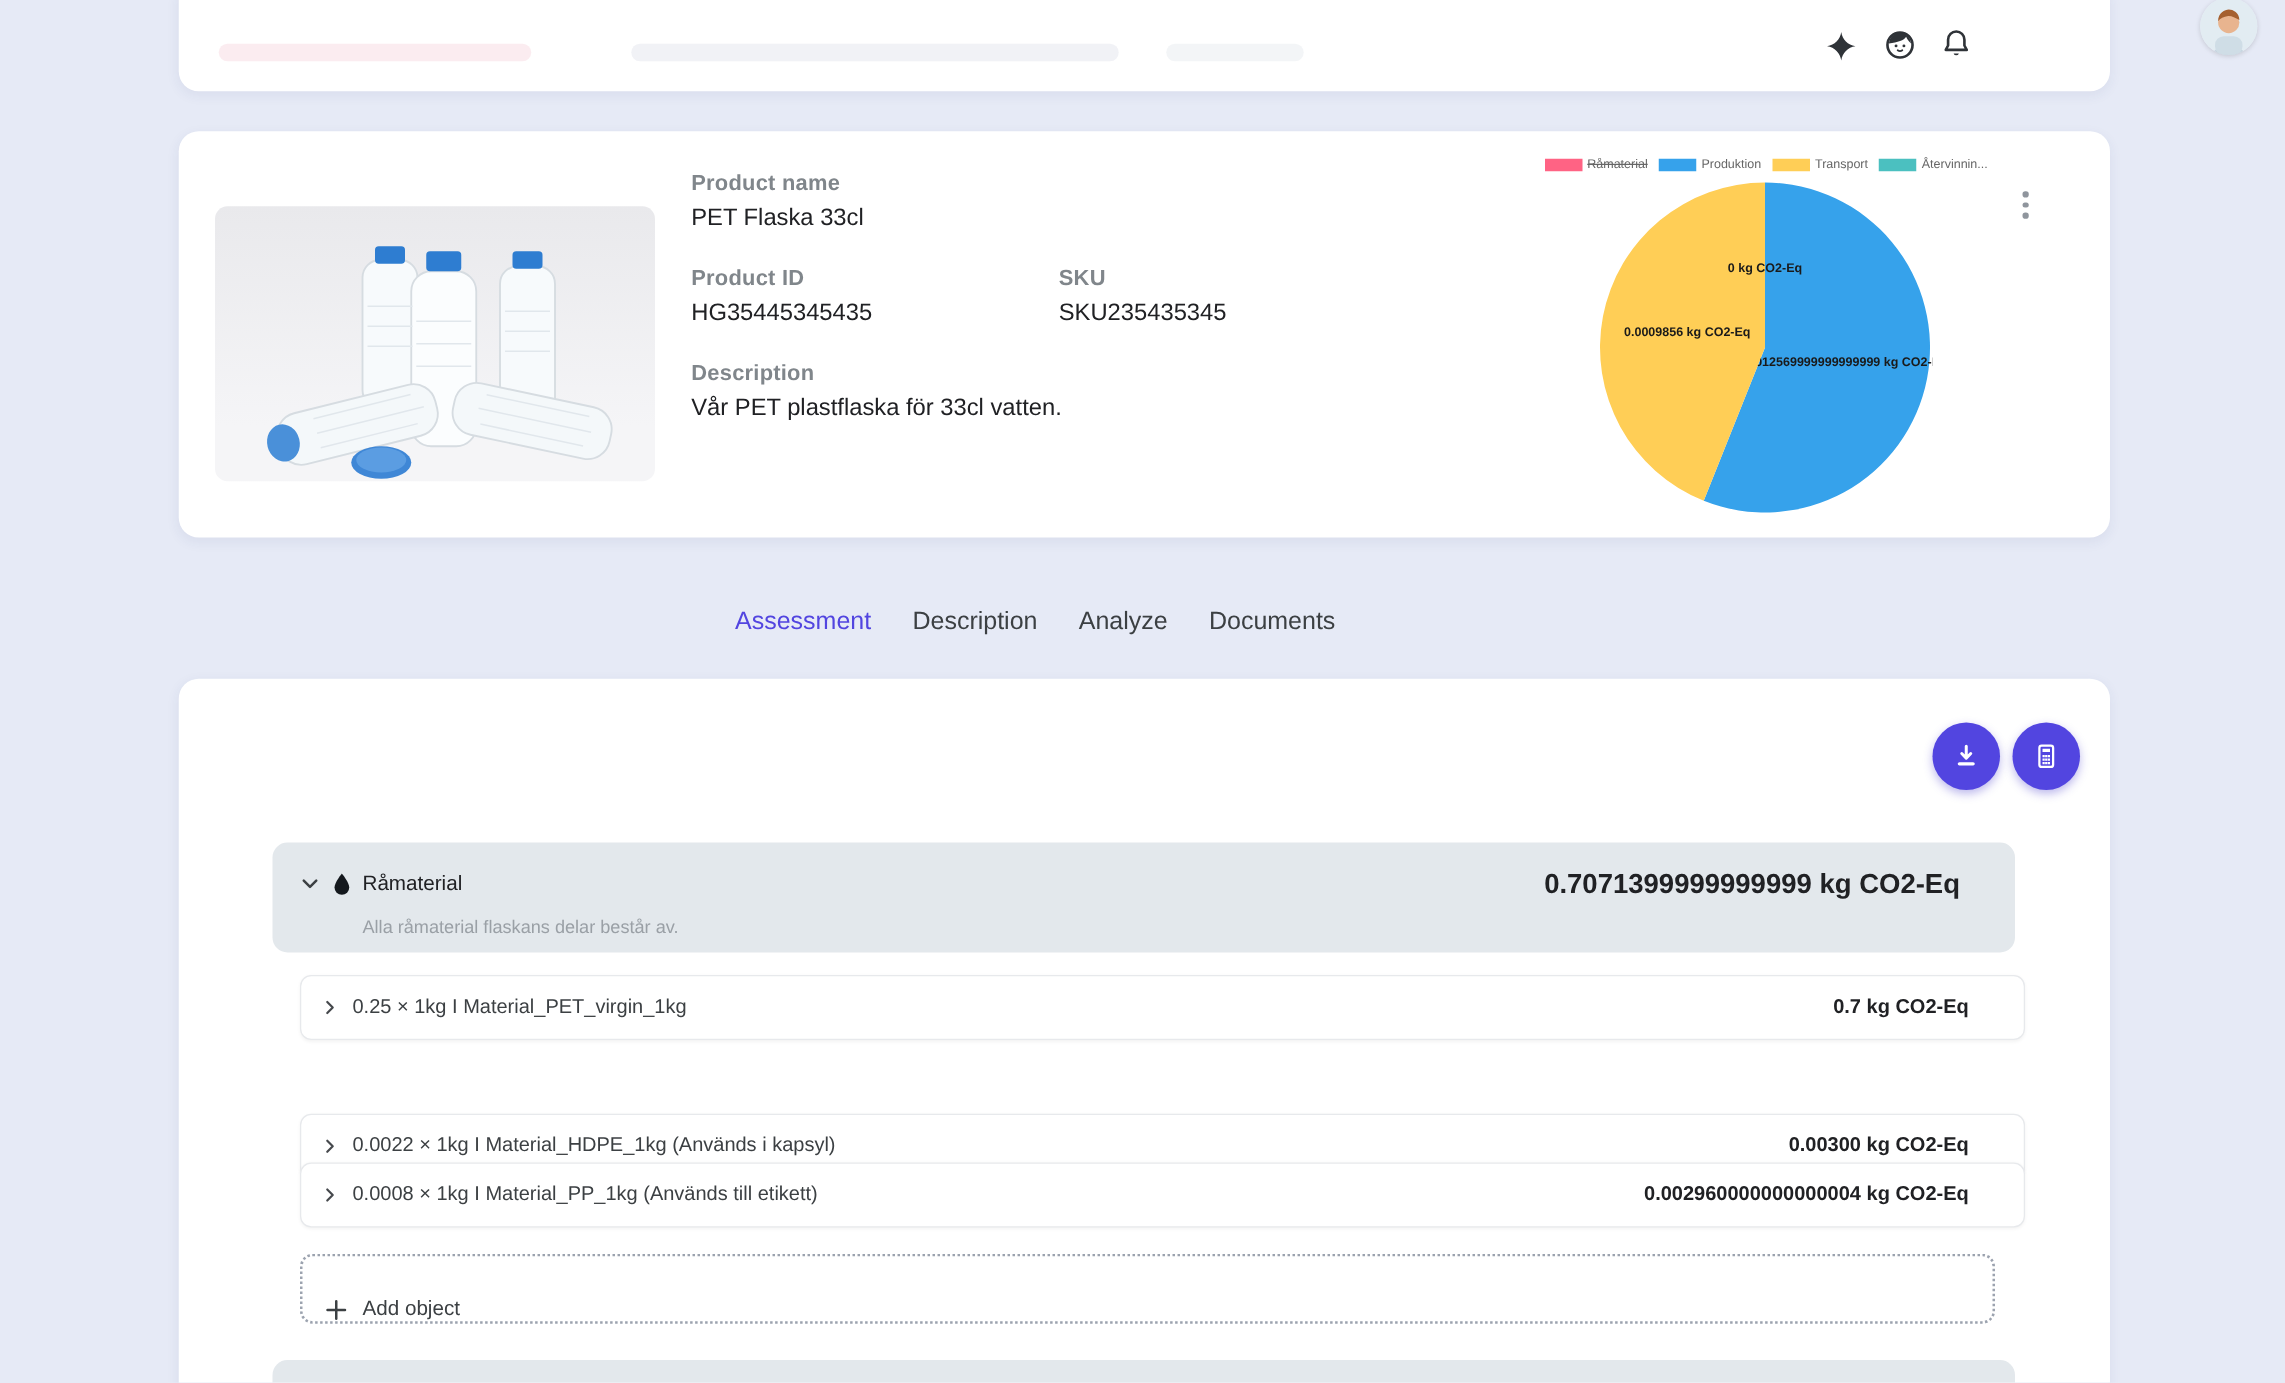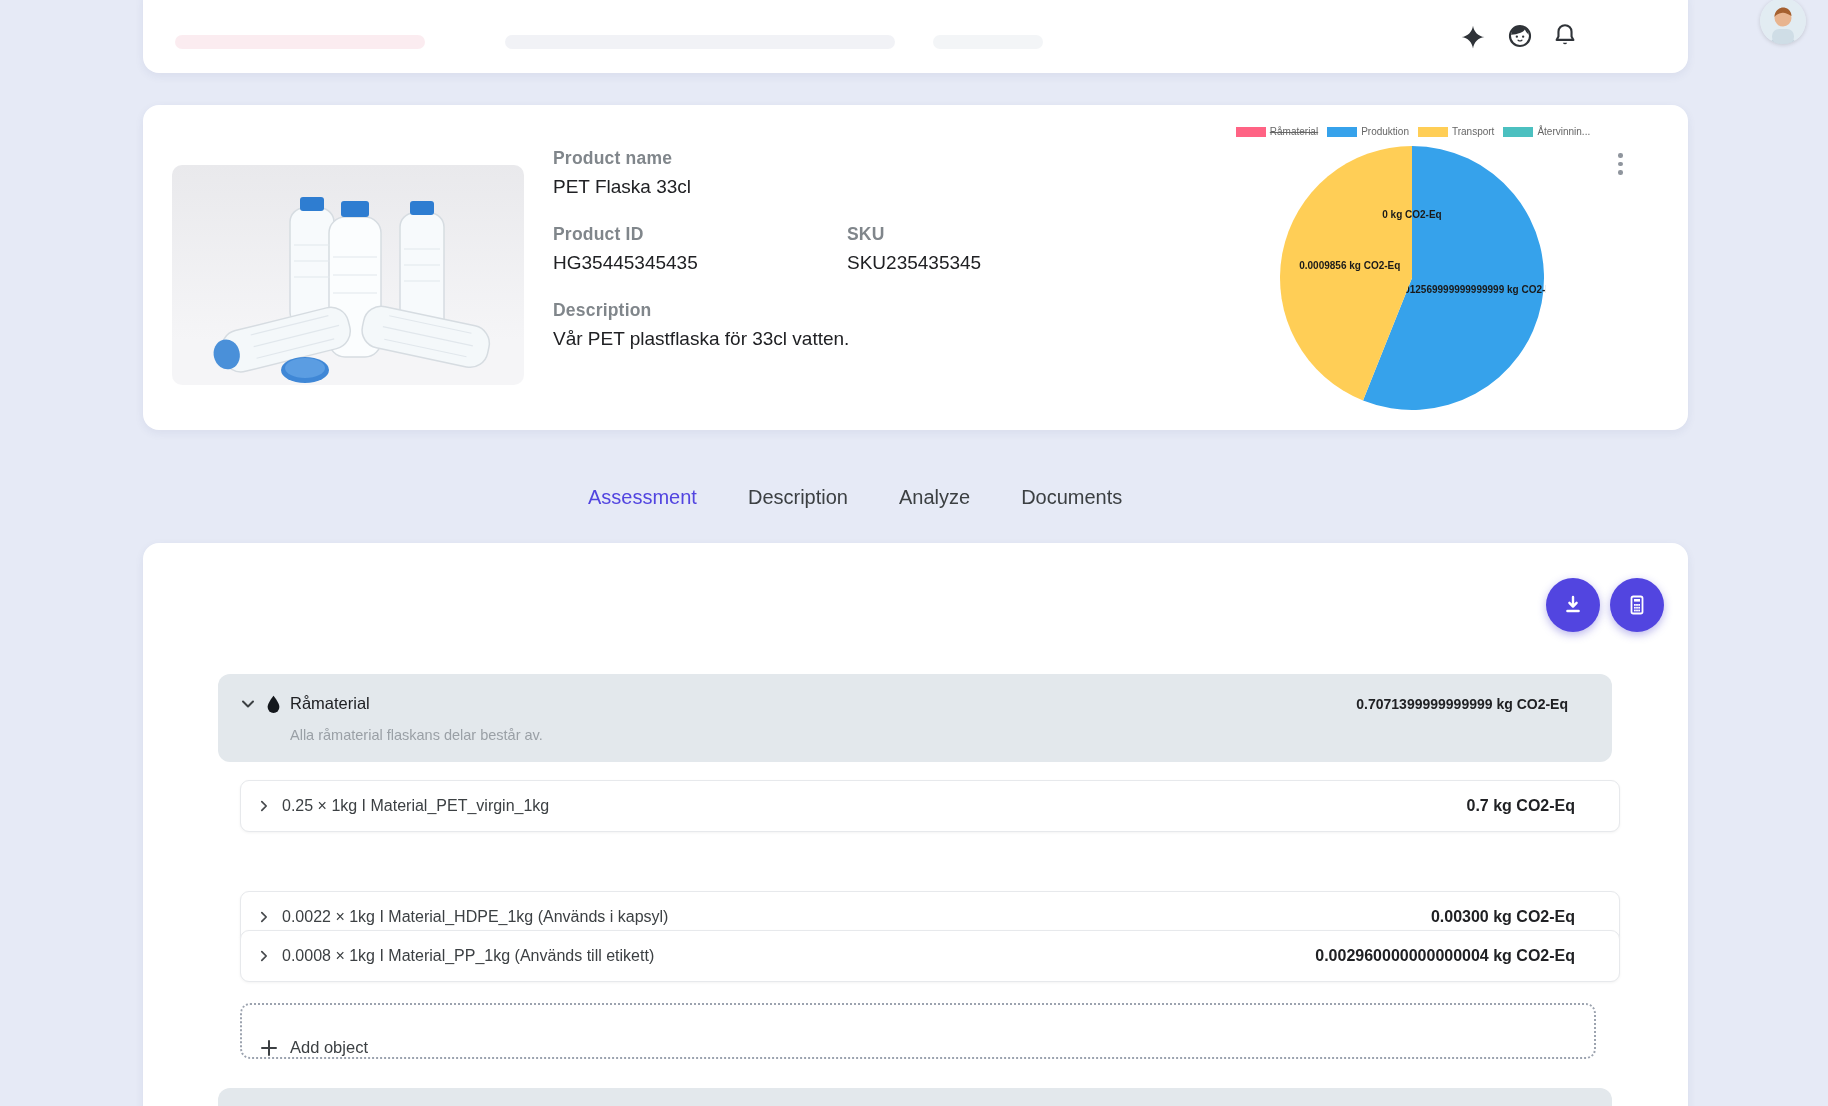--- a/index.html
+++ b/index.html
@@ -39,32 +39,32 @@
   .kebab i{width:4.5px;height:4.5px;border-radius:50%;background:#8f959d;display:block;}
   
   .pie-wrap{position:absolute;left:1125px;top:12px;width:290px;height:300px;}
   .legend{position:absolute;left:12px;top:9px;width:266px;display:flex;justify-content:center;gap:9px;white-space:nowrap;}
   .legend-item{display:flex;align-items:center;gap:4px;font-size:10px;color:#666;cursor:pointer;}
   .legend-swatch{width:30px;height:10px;display:inline-block;}
   .legend-item.hidden-series span.lg-label{text-decoration:line-through;}
   .pie-svg{position:absolute;left:10px;top:27px;}
   .pie-label{font-size:10px;font-weight:700;fill:#1a1a1a;}
   
-  .tabs{left:586px;top:482px;display:flex;gap:47px;}
+  .tabs{left:586px;top:482px;display:flex;gap:29px;}
   .tab{font-size:20px;font-weight:500;color:#3c4043;cursor:pointer;padding:4px 2px;}
   .tab.active{color:var(--accent);}
   
   .main-card{left:143px;top:543px;width:1545px;height:620px;}
   .fab{position:absolute;width:54px;height:54px;border-radius:50%;background:var(--accent);display:flex;
        align-items:center;justify-content:center;cursor:pointer;box-shadow:0 3px 8px rgba(60,50,200,0.35);border:none;}
   .section-header{position:absolute;left:75px;top:131px;width:1394px;height:88px;background:var(--section-bg);
                   border-radius:12px;padding:20px 44px 0 22px;cursor:pointer;}
   .sh-line{display:flex;align-items:center;}
   .sh-title{font-size:16.5px;color:#202124;margin-left:9px;}
-  .sh-value{margin-left:auto;font-size:14px;font-weight:700;color:#202124;}
+  .sh-value{margin-left:auto;font-size:22px;font-weight:700;color:#202124;}
   .sh-sub{margin:14px 0 0 50px;font-size:14.5px;color:#9aa0a6;}
   .obj-row{position:absolute;left:97px;width:1380px;height:52px;background:#fff;border:1px solid #e7e9ec;
            border-radius:9px;box-shadow:0 1px 3px rgba(0,0,0,0.05);display:flex;align-items:center;
            padding:0 44px 0 16px;cursor:pointer;}
   .row-label{font-size:16px;color:#3c4043;margin-left:11px;}
   .row-value{margin-left:auto;font-size:16px;font-weight:700;color:#202124;}
   .add-row{position:absolute;left:97px;top:460px;width:1356px;height:56px;border:2px dotted #9ca3af;border-radius:10px;
            display:flex;align-items:flex-end;padding:0 18px;cursor:pointer;background:transparent;}
   .add-label{font-size:16.5px;color:#3c4043;margin-left:12px;}
   .next-section{position:absolute;left:75px;top:545px;width:1394px;height:60px;background:var(--section-bg);
@@ -136,21 +136,21 @@
       </g>
       <g transform="rotate(12 250 170)">
         <rect x="190" y="150" width="128" height="42" rx="18" fill="#f4f8fa" stroke="#d6dce1" stroke-width="1.5"></rect>
         <path d="M214 158 h84 M210 170 h92 M214 182 h84" stroke="#e1e7ec" stroke-width="1.2" fill="none"></path>
       </g>
       <ellipse cx="133" cy="205" rx="24" ry="13" fill="#3f87d6"></ellipse>
       <ellipse cx="133" cy="203" rx="20" ry="10" fill="#5b9de2"></ellipse>
     </svg>
   </div>
 
-  <div class="abs" style="left:410px;top:43px;width:560px;">
+  <div class="abs" style="left:410px;top:31px;width:560px;">
     <div class="field-label">Product name</div>
     <div class="field-value">PET Flaska 33cl</div>
 
     <div style="display:flex;margin-top:26px;">
       <div style="width:294px;">
         <div class="field-label">Product ID</div>
         <div class="field-value">HG35445345435</div>
       </div>
       <div>
         <div class="field-label">SKU</div>

